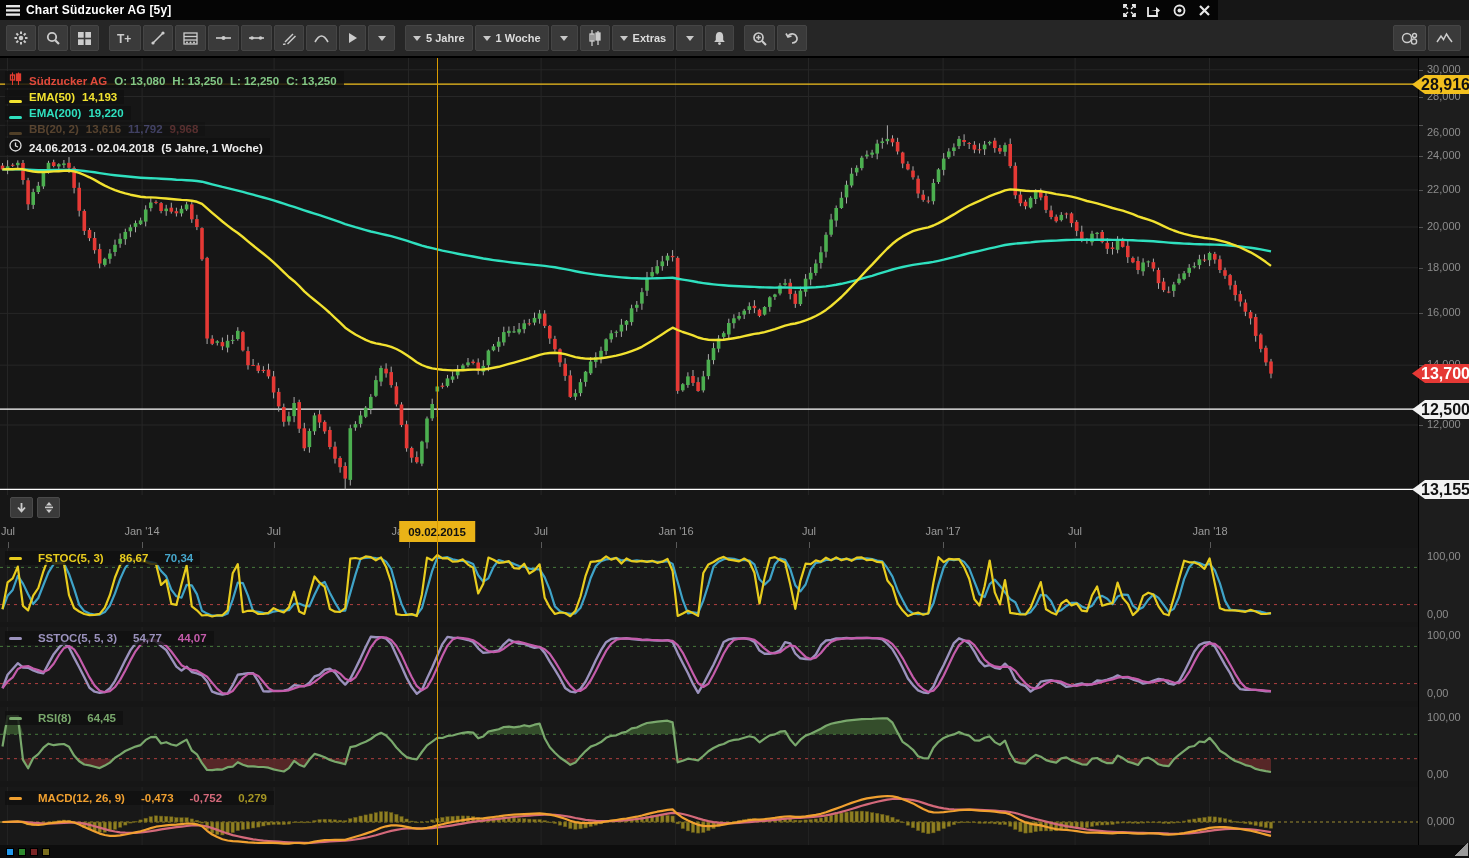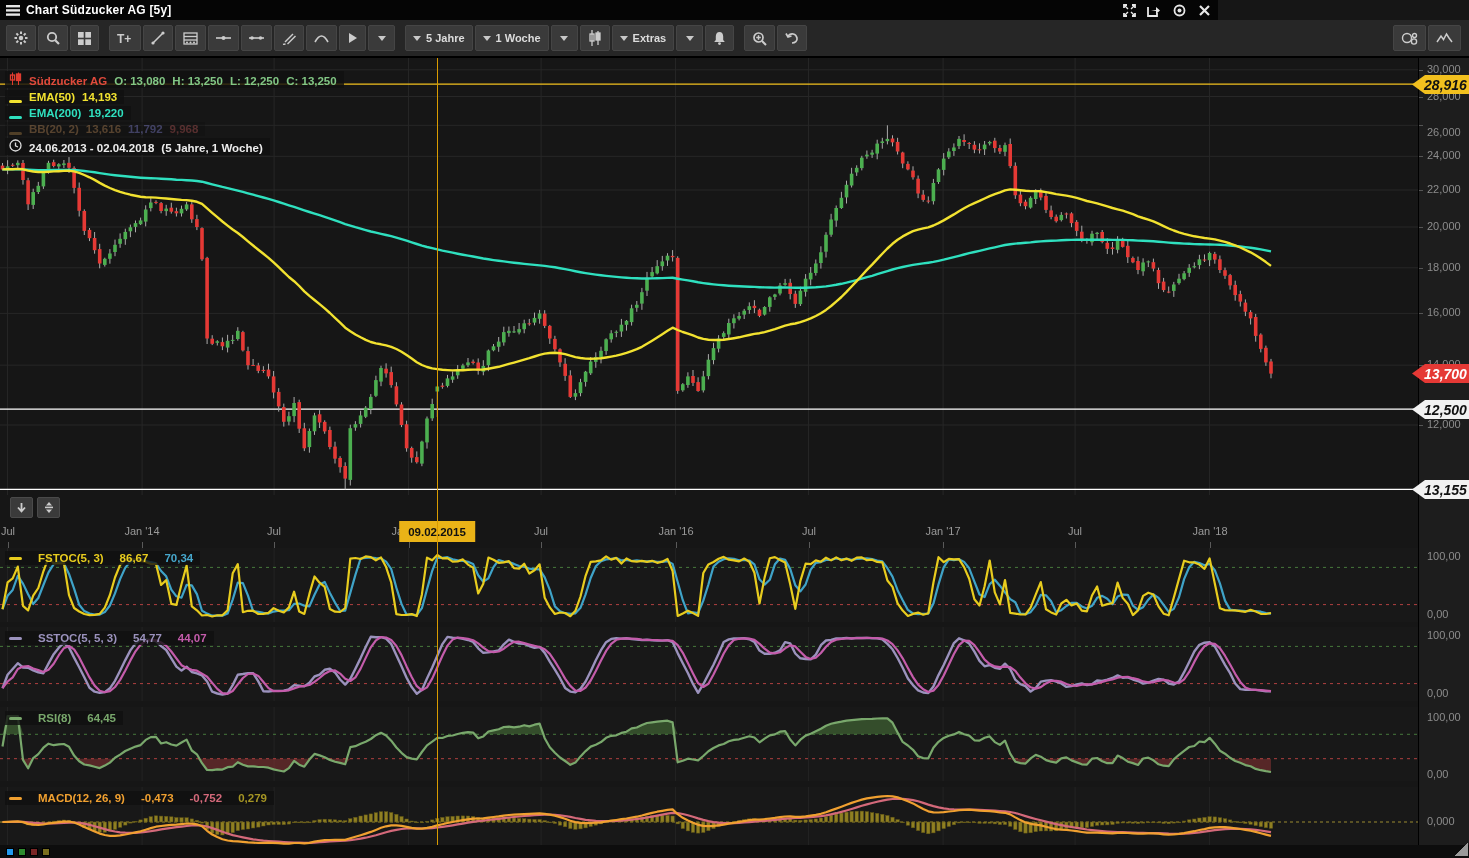--- a/index.html
+++ b/index.html
@@ -26,23 +26,23 @@
   .caret { width:0; height:0; border-left:4px solid transparent; border-right:4px solid transparent;
            border-top:5px solid #c8c8c8; display:inline-block; }
   .tb-flex { flex:1; }
 
   
   .pane-svg { position:absolute; left:0; }
   .gutter { position:absolute; left:1418px; top:58px; width:51px; height:787px; background:#1d1d1d;
             border-left:1px solid #000; }
   .ax-label { position:absolute; left:8px; color:#8c8c8c; font-size:11px; white-space:nowrap; }
   .ax-tick { position:absolute; left:0; width:4px; height:1px; background:#555; }
-  .badge { position:absolute; left:-7px; width:58px; height:19px; font-size:14px; font-weight:bold;
+  .badge { position:absolute; left:-7px; width:58px; height:19px; font-size:16px; font-weight:bold;
            display:flex; align-items:center; justify-content:center; padding-left:9px;
-           clip-path:polygon(0 50%, 13px 0%, 100% 0%, 100% 100%, 13px 100%);font-style:italic; }
+           clip-path:polygon(0 50%, 13px 0%, 100% 0%, 100% 100%, 13px 100%); }
 
   .xaxis { position:absolute; left:0; top:495px; width:1418px; height:53px; background:#161616; }
   .x-label { position:absolute; top:30px; color:#9a9a9a; font-size:11px; transform:translateX(-50%); white-space:nowrap; }
   .x-tick { position:absolute; top:47px; width:1px; height:6px; background:#5a5a5a; }
   .xaxis-btn { position:absolute; top:2px; width:23px; height:21px; background:#3a3a3a; border:1px solid #4a4a4a;
                border-radius:2px; color:#ccc; display:flex; align-items:center; justify-content:center; cursor:pointer; }
   .cross-badge { position:absolute; top:26px; height:21px; background:#eab317; color:#111; font-size:11.5px;
                  font-weight:bold; display:flex; align-items:center; justify-content:center; padding:0 9px;
                  transform:translateX(-50%); }
   .crosshair { position:absolute; top:58px; width:1px; height:787px; background:#d99b00; z-index:5; }

